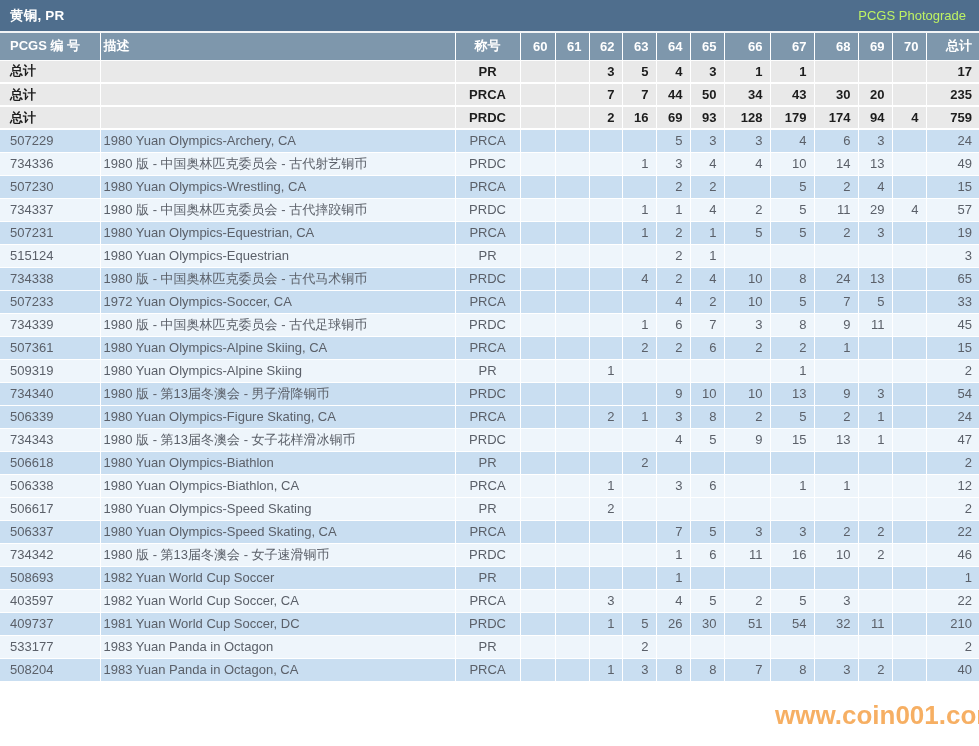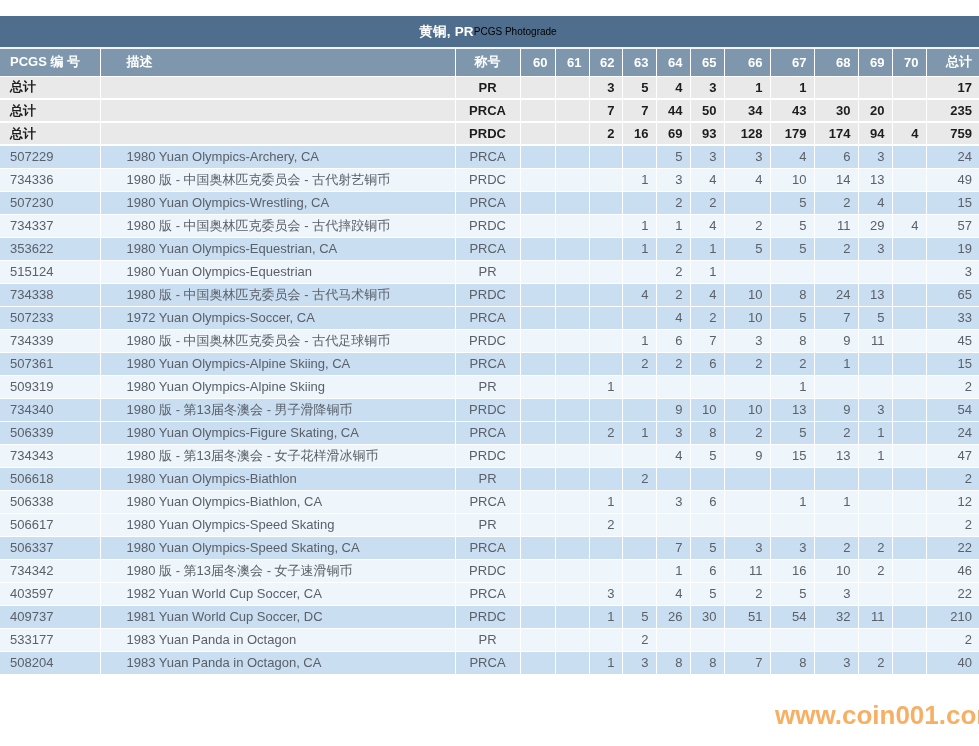--- a/index.html
+++ b/index.html
@@ -3,35 +3,35 @@
 <meta charset="utf-8">
 <style>
   html,body{margin:0;padding:0;}
   body{
     width:979px;height:746px;overflow:hidden;position:relative;
     background:#ffffff;
     font-family:"Liberation Sans","DejaVu Sans",sans-serif;
   }
   .topbar{
     height:31px;background:#4f6e8d;border-bottom:2px solid #f2f4f6;
-    display:flex;align-items:center;justify-content:center;
-    padding:0 13px 0 10px;box-sizing:content-box;margin-top:16px;
+    display:flex;align-items:center;justify-content:space-between;
+    padding:0 13px 0 10px;box-sizing:content-box;
   }
   .topbar .title{color:#ffffff;font-weight:bold;font-size:13.5px;letter-spacing:.2px;}
-  .topbar .brand{color:#000000;font-size:10px;}
+  .topbar .brand{color:#bef264;font-size:13px;}
   table{border-collapse:collapse;table-layout:fixed;width:979px;}
   th,td{overflow:hidden;white-space:nowrap;box-sizing:border-box;}
   thead th{
     background:#7e97ac;color:#ffffff;font-size:13px;font-weight:bold;
     height:27px;border-left:1px solid rgba(255,255,255,0.18);
     border-bottom:1px solid #fdfdfd;
   }
   thead th:first-child{border-left:none;}
   th.left,td.left{text-align:left;padding-left:10px;}
-  th.desc,td.desc{text-align:left;padding-left:26px;}
+  th.desc,td.desc{text-align:left;padding-left:3px;}
   th.num,td.num{text-align:right;padding-right:7px;}
   th.ctr,td.ctr{text-align:center;}
   tr.summary td{
     background:#e9e9e9;color:#1d1d1d;font-weight:bold;font-size:13px;
     height:23px;border-bottom:2px solid #ffffff;border-left:1px solid #ffffff;
   }
   tr.summary td:first-child{border-left:none;}
   tr.data td{
     font-size:13px;height:23px;color:#5b6069;
     border-top:1px solid #ffffff;border-left:1px solid rgba(255,255,255,0.85);
@@ -207,21 +207,21 @@
         <td class="num">1</td>
         <td class="num">4</td>
         <td class="num">2</td>
         <td class="num">5</td>
         <td class="num">11</td>
         <td class="num">29</td>
         <td class="num">4</td>
         <td class="num">57</td>
       </tr>
       <tr class="data blue">
-        <td class="left id">353622</td>
+        <td class="left id">507231</td>
         <td class="desc">1980 Yuan Olympics-Equestrian, CA</td>
         <td class="ctr desig">PRCA</td>
         <td class="num"></td>
         <td class="num"></td>
         <td class="num"></td>
         <td class="num">1</td>
         <td class="num">2</td>
         <td class="num">1</td>
         <td class="num">5</td>
         <td class="num">5</td>
@@ -460,20 +460,37 @@
         <td class="num"></td>
         <td class="num"></td>
         <td class="num">1</td>
         <td class="num">6</td>
         <td class="num">11</td>
         <td class="num">16</td>
         <td class="num">10</td>
         <td class="num">2</td>
         <td class="num"></td>
         <td class="num">46</td>
+      </tr>
+      <tr class="data blue">
+        <td class="left id">508693</td>
+        <td class="desc">1982 Yuan World Cup Soccer</td>
+        <td class="ctr desig">PR</td>
+        <td class="num"></td>
+        <td class="num"></td>
+        <td class="num"></td>
+        <td class="num"></td>
+        <td class="num">1</td>
+        <td class="num"></td>
+        <td class="num"></td>
+        <td class="num"></td>
+        <td class="num"></td>
+        <td class="num"></td>
+        <td class="num"></td>
+        <td class="num">1</td>
       </tr>
       <tr class="data lite">
         <td class="left id">403597</td>
         <td class="desc">1982 Yuan World Cup Soccer, CA</td>
         <td class="ctr desig">PRCA</td>
         <td class="num"></td>
         <td class="num"></td>
         <td class="num">3</td>
         <td class="num"></td>
         <td class="num">4</td>

